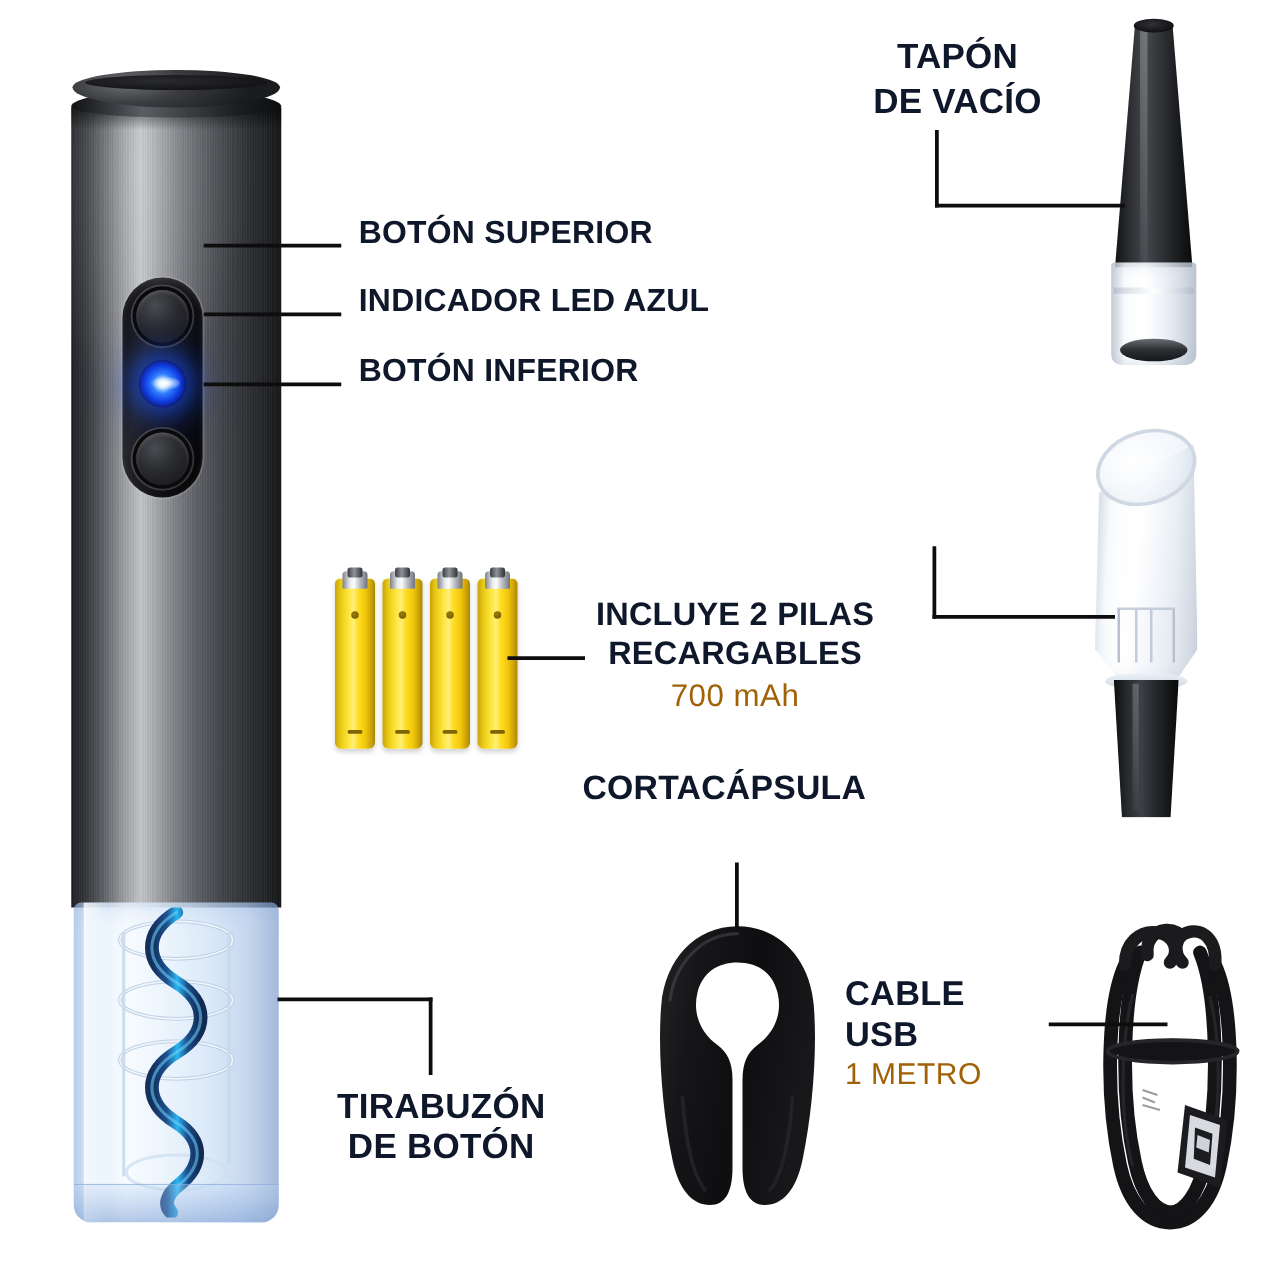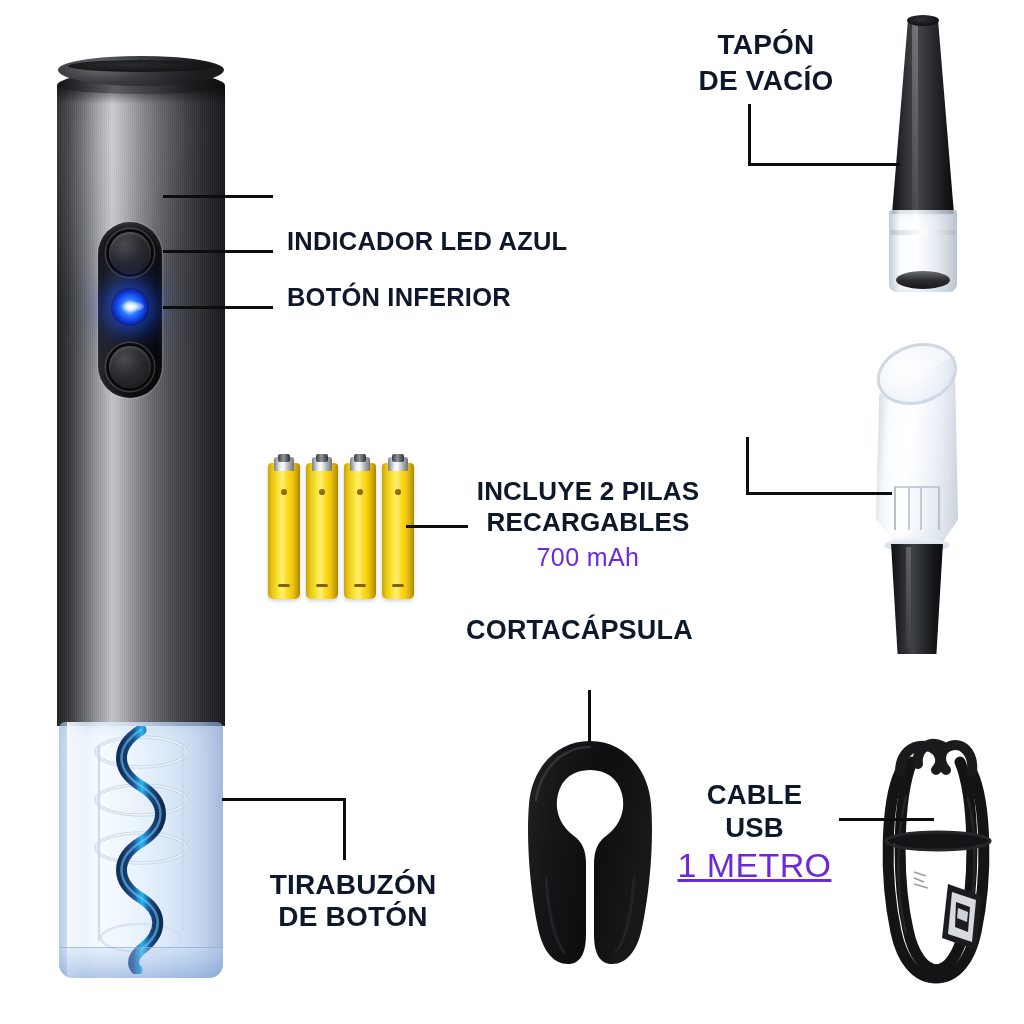--- a/index.html
+++ b/index.html
@@ -16,21 +16,21 @@
     position:absolute;
     font-family:"Liberation Sans", sans-serif;
     font-weight:700;
     color:#0f172a;
     letter-spacing:.2px;
     line-height:1.16;
     white-space:pre-line;
   }
   .sub{
     font-weight:400;
-    color:#6d28d9;
+    color:#a16207;
     letter-spacing:.4px;
   }
 
   
   .lead{ position:absolute; background:#0d0d0d; }
   .lead.h{ height:3px; }
   .lead.v{ width:3px; }
 
   
   #corkscrew{ position:absolute; left:57px; top:56px; width:168px; height:925px; }
@@ -230,22 +230,22 @@
   
   #lbl-boton-superior{ left:287px; top:172px; font-size:25.5px; }
   #lbl-led{ left:287px; top:227px; font-size:25.5px; }
   #lbl-boton-inferior{ left:287px; top:283px; font-size:25.5px; }
   #lbl-tirabuzon{ left:248px; top:869px; font-size:28px; text-align:center; width:210px; }
   #lbl-pilas{ left:474px; top:476px; font-size:26px; text-align:center; width:228px; line-height:1.2; }
   #lbl-mah{ left:474px; top:543px; font-size:25px; text-align:center; width:228px; }
   #lbl-tapon{ left:677px; top:27px; font-size:28px; text-align:center; width:178px; line-height:1.28; }
   #lbl-vertedor{ left:632px; top:308px; font-size:28px; text-align:center; width:222px; line-height:1.3; }
   #lbl-corta{ left:466px; top:615px; font-size:27px; }
-  #lbl-cable{ left:676px; top:778px; font-size:27.5px; text-align:center; width:157px; line-height:1.2; }
-  #lbl-metro{ left:676px; top:846px; font-size:34px; text-align:center; width:157px;text-decoration:underline; }
+  #lbl-cable{ left:676px; top:778px; font-size:27.5px; text-align:left; width:157px; line-height:1.2; }
+  #lbl-metro{ left:676px; top:846px; font-size:24px; text-align:left; width:157px; }
 </style>
 </head>
 <body>
 
 <div class="stage">
 
   <div id="corkscrew">
     <div class="ck-body"></div>
     <div class="ck-capring"></div>
     <div class="ck-cap"></div>
@@ -301,20 +301,21 @@
   <div class="lead h" style="left:222px; top:798px; width:124px;"></div>
   <div class="lead v" style="left:343px; top:798px; height:62px;"></div>
 
   <div class="label" id="lbl-tirabuzon">TIRABUZÓN
 DE BOTÓN</div>
 
   <div class="lead h" style="left:163px; top:195px; width:110px;"></div>
   <div class="lead h" style="left:163px; top:250px; width:110px;"></div>
   <div class="lead h" style="left:163px; top:306px; width:110px;"></div>
 
+  <div class="label" id="lbl-boton-superior">BOTÓN SUPERIOR</div>
   <div class="label" id="lbl-led">INDICADOR LED AZUL</div>
   <div class="label" id="lbl-boton-inferior">BOTÓN INFERIOR</div>
 
   <div id="batteries">
     <div class="bat" style="left:0px;">
       <div class="tip"></div>
       <div class="tipcap"></div>
       <div class="plus"></div>
       <div class="minus"></div>
     </div>

